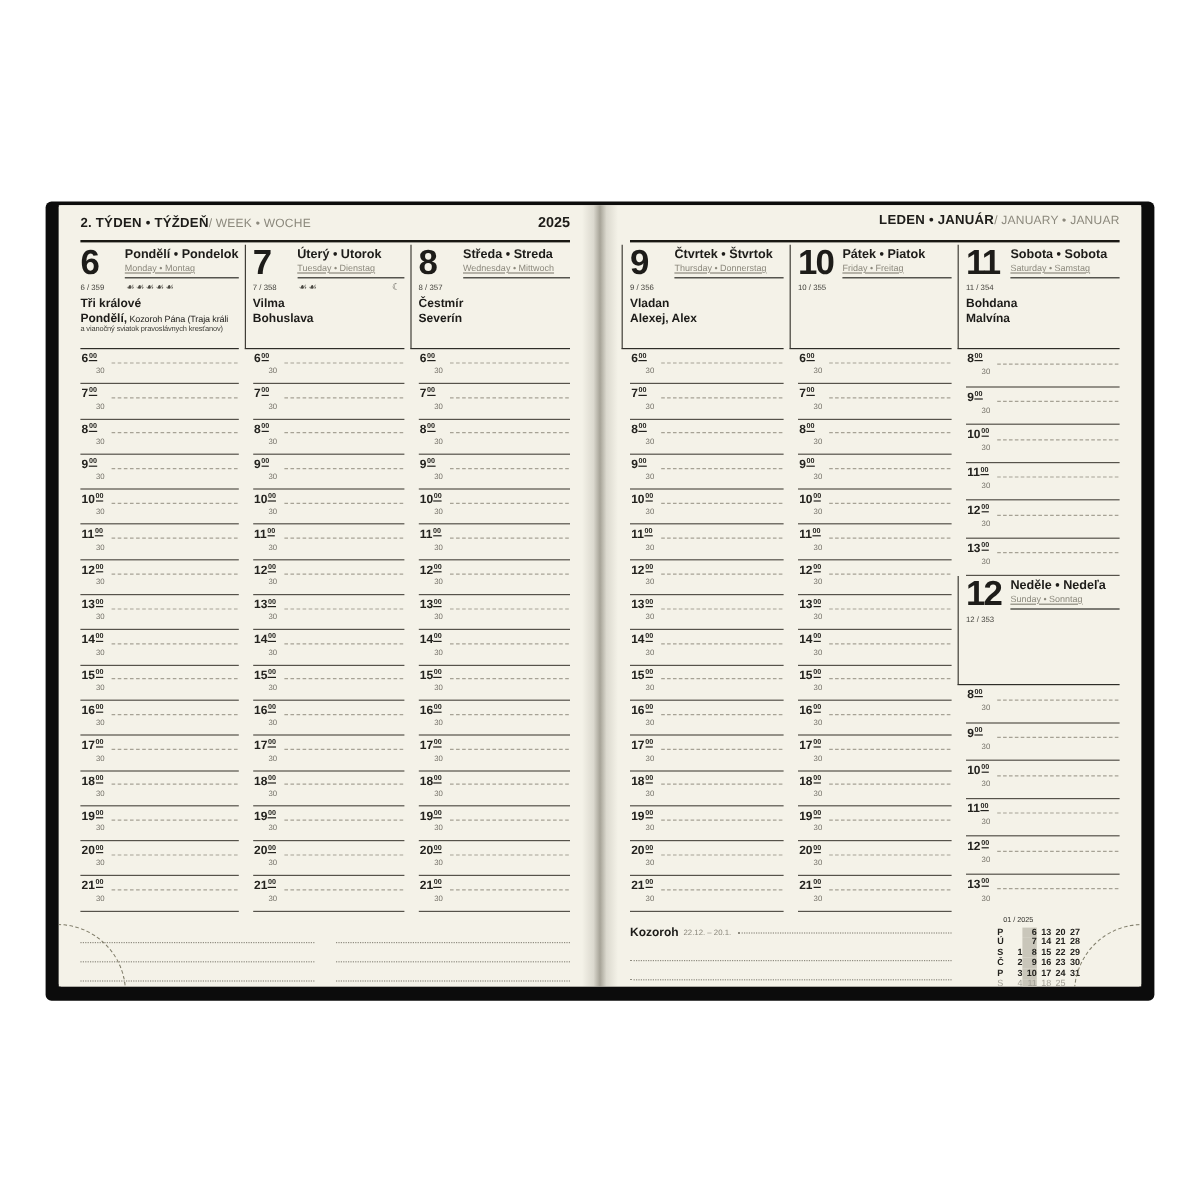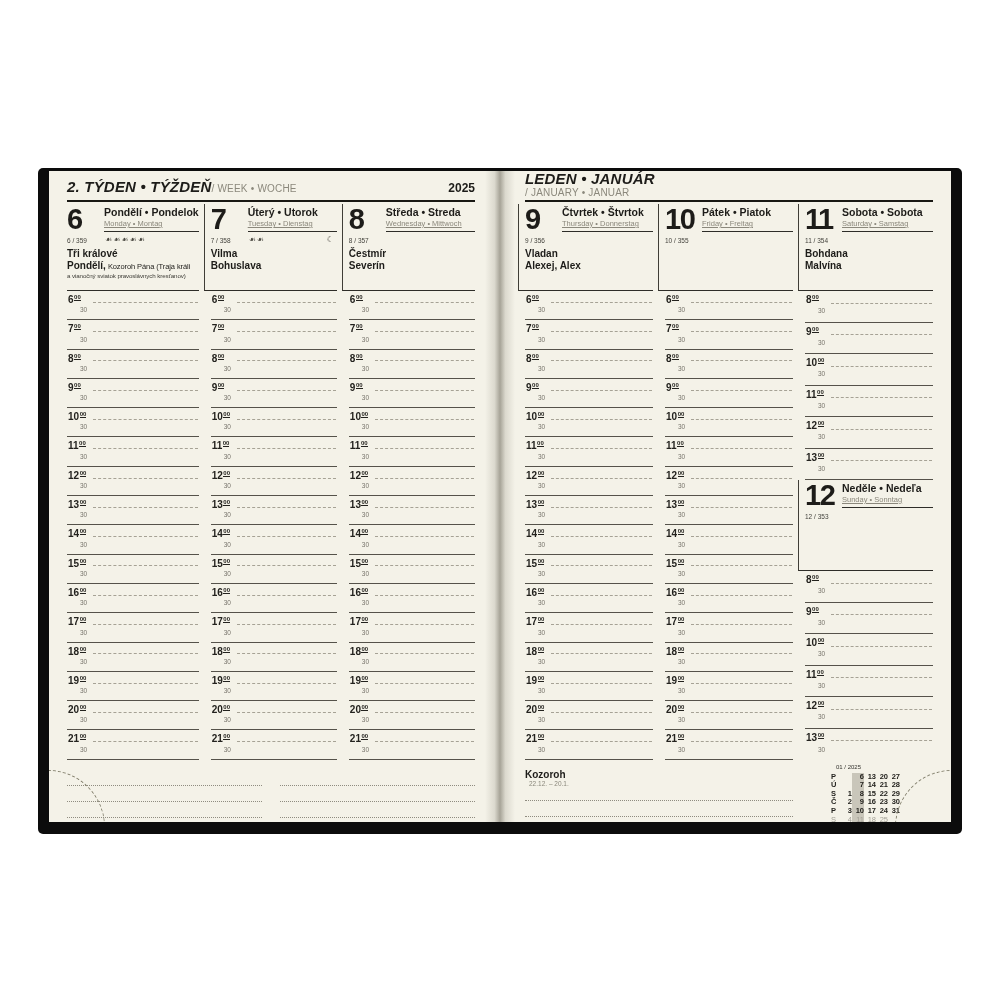--- a/index.html
+++ b/index.html
@@ -23,24 +23,24 @@
     width:30px; background:
       linear-gradient(90deg, rgba(40,35,20,0) 0%, rgba(40,35,20,0.12) 32%,
       rgba(40,35,20,0.38) 50%, rgba(40,35,20,0.12) 68%, rgba(40,35,20,0) 100%),
       #f4f2e8;
   }
   
   .page-head{
     display:flex; align-items:baseline; height:20px;
     border-bottom:2px solid #191813; padding-bottom:2px;
   }
-  .ph-bold{font-weight:700; font-size:15px; letter-spacing:0.2px;font-style:italic;}
+  .ph-bold{font-weight:700; font-size:11px; letter-spacing:0.2px;}
   .ph-light{font-weight:400; font-size:10px; color:#8b887c; margin-left:0; letter-spacing:0.2px;}
   .ph-year{margin-left:auto; font-weight:700; font-size:12px;}
-  .page-head.rhead{justify-content:flex-end;flex-direction:column;}
+  .page-head.rhead{justify-content:flex-end;}
   
   .cols{display:grid; grid-template-columns:1fr 1fr 1fr; column-gap:12px; margin-top:2px;}
   .day-col{grid-row:1; height:557px;}
   .day-top{height:87px; box-sizing:border-box; border-bottom:1.2px solid #2e2d28; position:relative;}
   .day-top.sunday{height:91px;}
   .day-top.sep{border-left:1px solid #403e37; margin-left:-7px; padding-left:6px;}
   .page.right .day-col:first-child .day-top{border-left:1px solid #403e37; margin-left:-7px; padding-left:6px;}
   .dt-row{display:flex;}
   .dt-left{width:37px; flex:none;}
   .day-num{font-size:29px; font-weight:700; line-height:30px; letter-spacing:-1.5px;}
@@ -62,21 +62,21 @@
   .hnum{position:absolute; left:1px; top:1px; font-size:10px; font-weight:700; color:#23221e; line-height:10px;}
   .hnum sup{font-size:6px; font-weight:700; border-bottom:0.8px solid #23221e; vertical-align:4px; margin-left:0.5px;}
   .hdash{position:absolute; left:26px; right:1px; top:38%; border-top:1px dashed #a6a295;}
   .hhalf{position:absolute; left:13px; top:54%; font-size:6.5px; color:#76736a;}
   
   .notes{grid-row:2; margin-top:9px;}
   .notes.span3{grid-column:1 / 4; display:flex; gap:18px;}
   .notes.span2{grid-column:1 / 3;}
   .note-group{flex:1;}
   .note-line{height:15px; border-bottom:1.2px dotted #8f8c80;}
-  .koz-row{height:15px; display:flex; align-items:flex-start;flex-direction:column;}
+  .koz-row{height:15px; display:flex; align-items:center;}
   .koz-name{font-size:10px; font-weight:700; line-height:10px;}
   .koz-range{font-size:6.5px; color:#8b887c; margin:0 6px 1px 4px; white-space:nowrap;}
   .koz-line{flex:1; border-bottom:1.2px dotted #8f8c80;}
   
   .minical-slot{grid-row:2; grid-column:3; margin-top:2px; padding-left:26px;}
   .minical{width:76px; font-size:7.5px; line-height:8.6px;}
   .mc-head{font-size:6px; font-weight:400; color:#33322d; padding-left:5px; margin-bottom:1px;}
   .mc-row{display:flex;}
   .mc-cell{width:12px; text-align:right; font-weight:700; color:#23221e;}
   .mc-cell.letter{width:9px; text-align:left; font-weight:700;}

